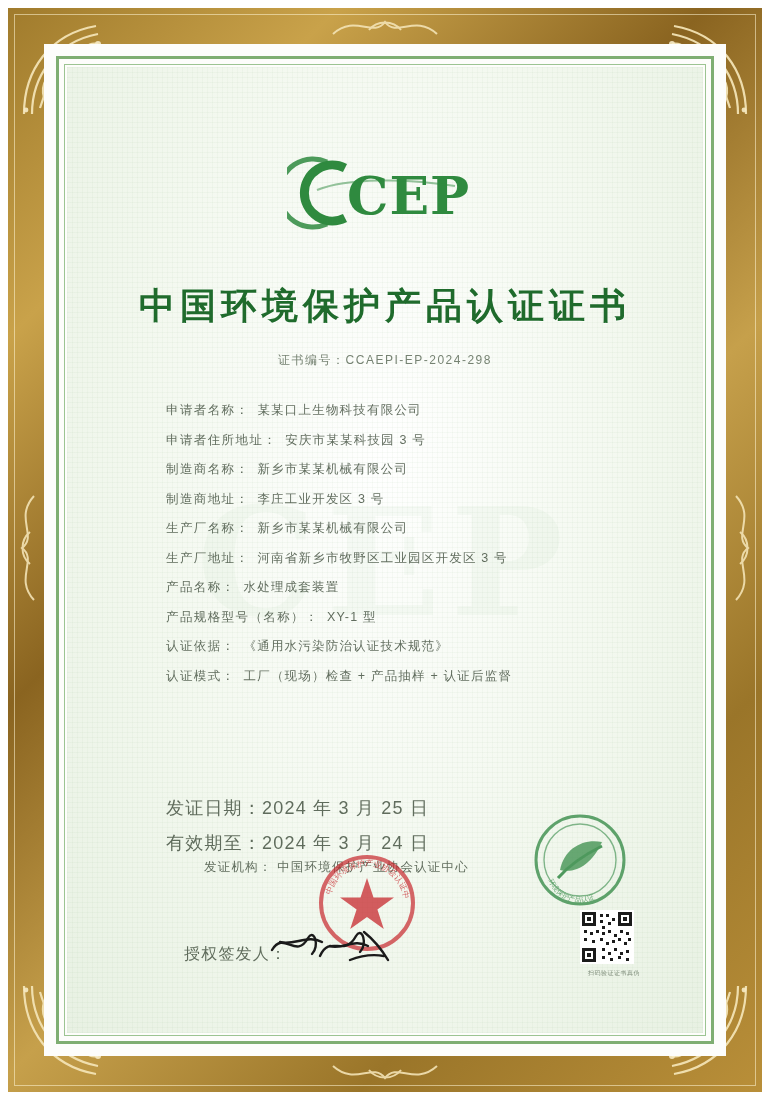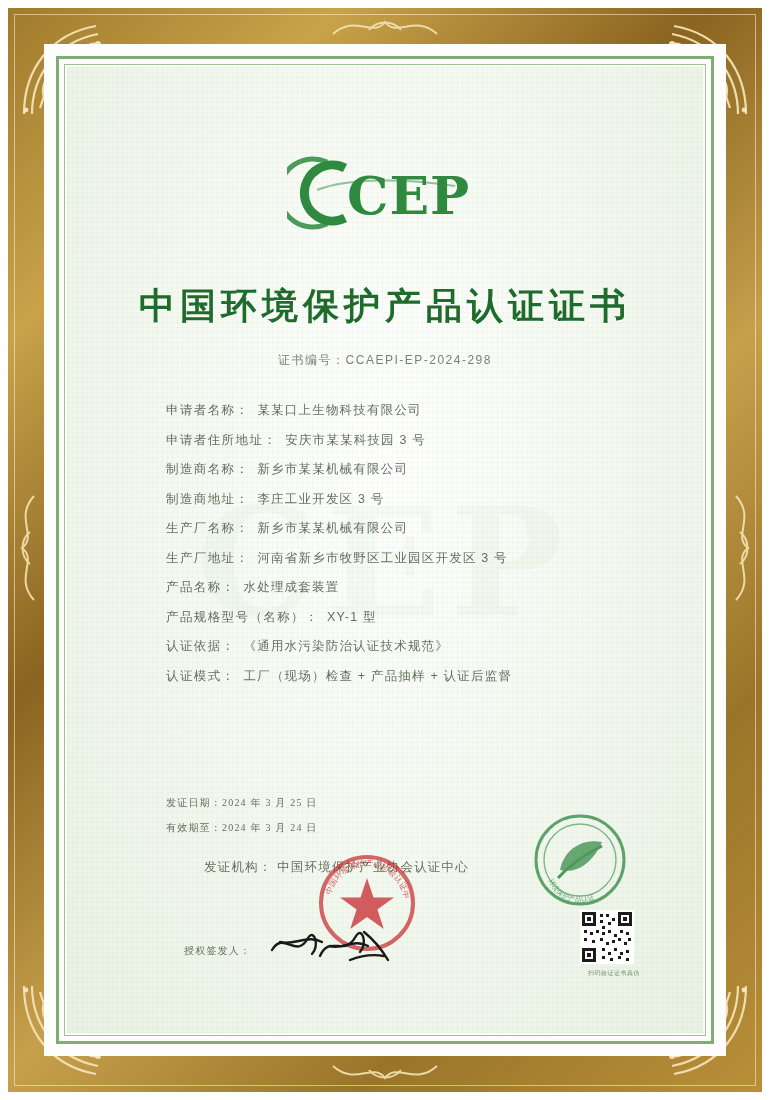--- a/index.html
+++ b/index.html
@@ -169,43 +169,42 @@
   .field-value {
     margin-left: 8px;
     letter-spacing: 1.2px;
     white-space: nowrap;
   }
 
   .dates {
     position: absolute;
     left: 82px;
     top: 712px;
-    font-size: 10px;
+    font-size: 18px;
     color: #3c4a39;
     opacity: .8;
     letter-spacing: 1.2px;
-    font-family: Liberation Serif, serif;
   }
   .dates .date-row { margin-bottom: 11px; }
 
   .issuer {
     position: absolute;
     left: 120px;
     top: 775px;
     font-size: 12.5px;
     color: #3c4a39;
     opacity: .8;
     letter-spacing: 1.2px;
   }
 
   .signature-line {
     position: absolute;
     left: 100px;
     top: 860px;
-    font-size: 10px;
+    font-size: 16px;
     color: #3c4a39;
     opacity: .8;
     letter-spacing: 1.2px;
   }
   .signature-mark {
     position: absolute;
     left: 180px;
     top: 832px;
     width: 130px;
     height: 52px;

